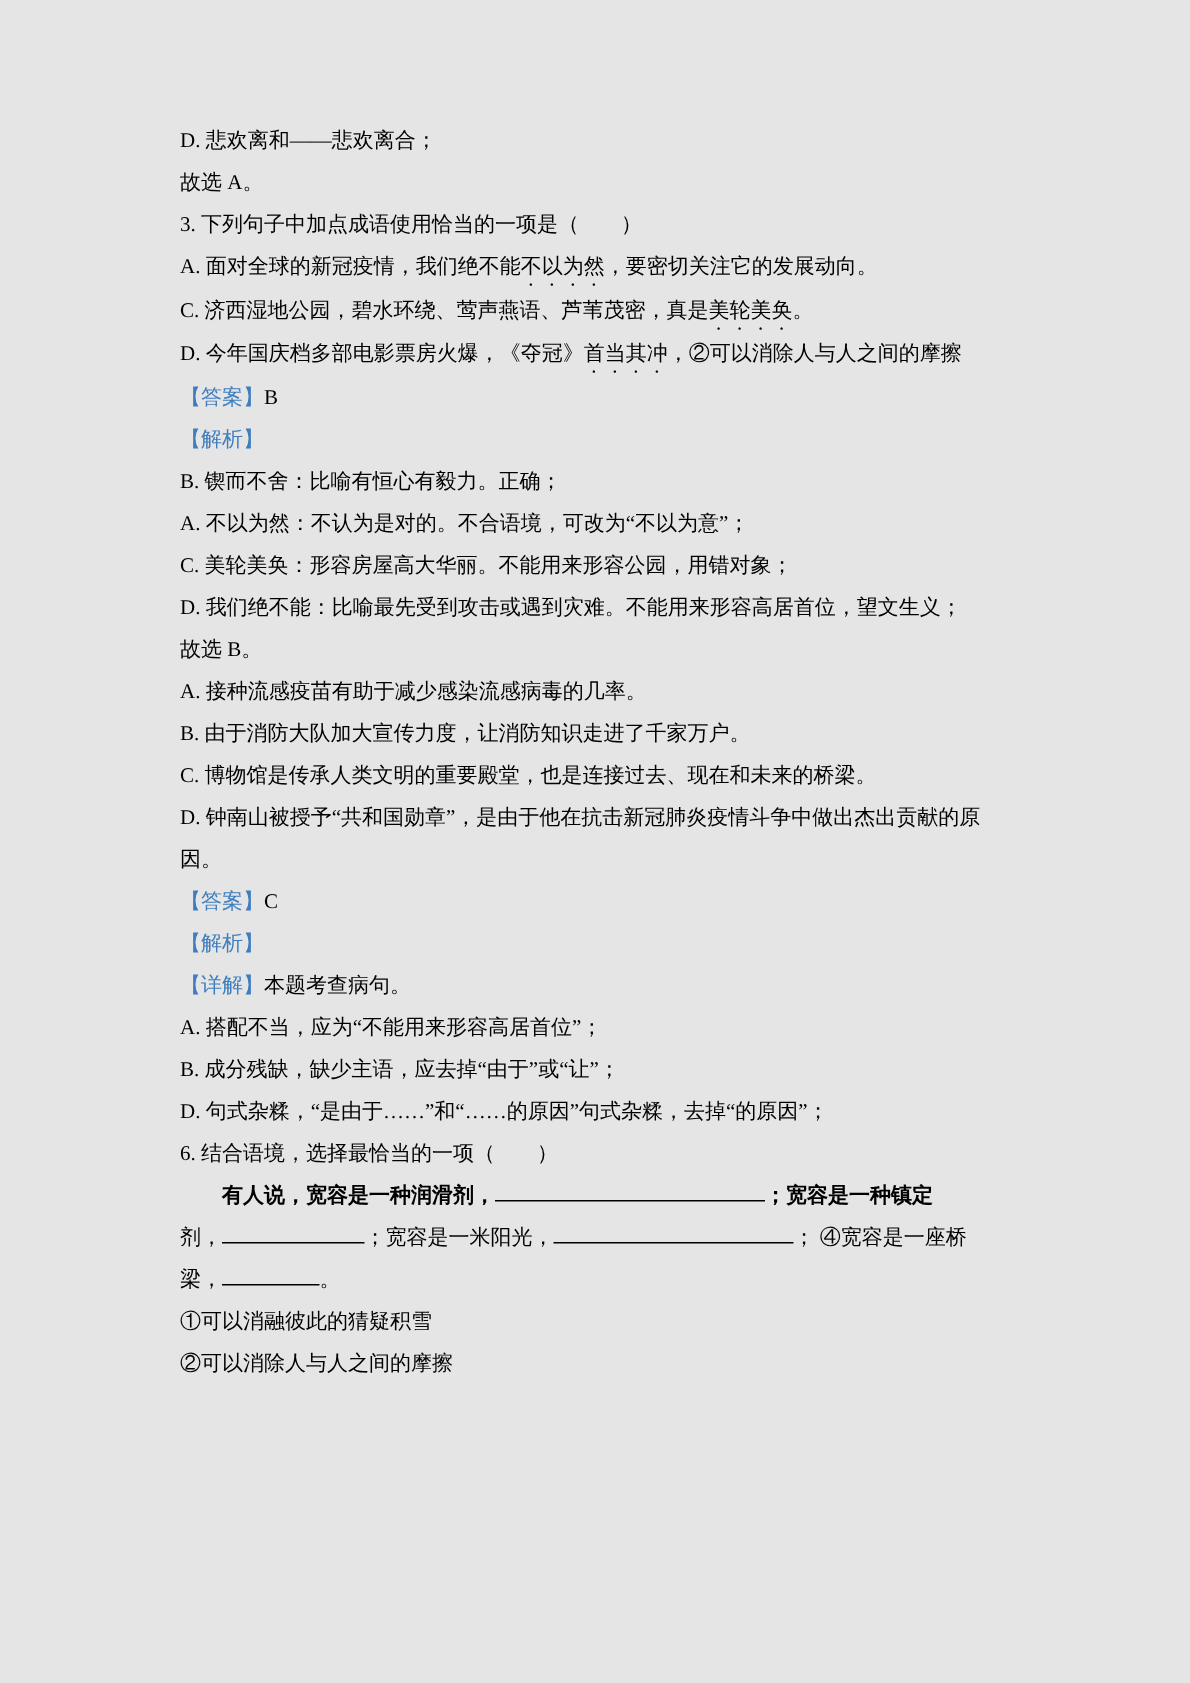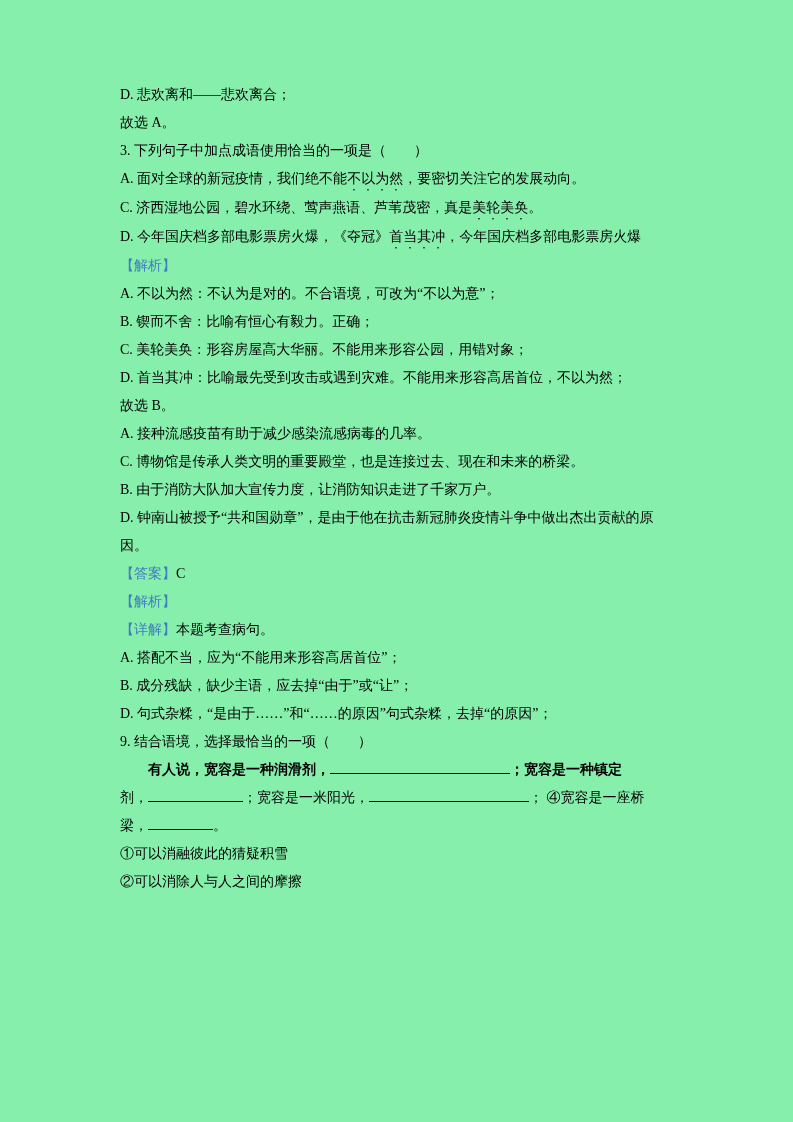--- a/index.html
+++ b/index.html
@@ -42,45 +42,46 @@
   .blank {
     display: inline-block;
     height: 13px;
     border-bottom: 1px solid #000000;
     vertical-align: baseline;
   }
 </style>
 </head>
 <body>
 
-<div class="page" style="background: #86efac; color: rgb(0, 0, 0);">
+<div class="page" style="background: #e5e5e5; color: rgb(0, 0, 0);">
   <div>
       <p class="line"><span class="seg">D. 悲欢离和——悲欢离合；</span></p>
       <p class="line"><span class="seg">故选 A。</span></p>
       <p class="line"><span class="seg">3. 下列句子中加点成语使用恰当的一项是（　　）</span></p>
       <p class="line"><span class="seg">A. 面对全球的新冠疫情，我们绝不能</span><span class="seg em-dots">不以为然</span><span class="seg">，要密切关注它的发展动向。</span></p>
       <p class="line"><span class="seg">C. 济西湿地公园，碧水环绕、莺声燕语、芦苇茂密，真是</span><span class="seg em-dots">美轮美奂</span><span class="seg">。</span></p>
-      <p class="line"><span class="seg">D. 今年国庆档多部电影票房火爆，《夺冠》</span><span class="seg em-dots">首当其冲</span><span class="seg">，今年国庆档多部电影票房火爆</span></p>
+      <p class="line"><span class="seg">D. 今年国庆档多部电影票房火爆，《夺冠》</span><span class="seg em-dots">首当其冲</span><span class="seg">，②可以消除人与人之间的摩擦</span></p>
+      <p class="line"><span class="seg accent">【答案】</span><span class="seg">B</span></p>
       <p class="line"><span class="seg accent">【解析】</span></p>
+      <p class="line"><span class="seg">B. 锲而不舍：比喻有恒心有毅力。正确；</span></p>
       <p class="line"><span class="seg">A. 不以为然：不认为是对的。不合语境，可改为“不以为意”；</span></p>
-      <p class="line"><span class="seg">B. 锲而不舍：比喻有恒心有毅力。正确；</span></p>
       <p class="line"><span class="seg">C. 美轮美奂：形容房屋高大华丽。不能用来形容公园，用错对象；</span></p>
-      <p class="line"><span class="seg">D. 首当其冲：比喻最先受到攻击或遇到灾难。不能用来形容高居首位，不以为然；</span></p>
+      <p class="line"><span class="seg">D. 我们绝不能：比喻最先受到攻击或遇到灾难。不能用来形容高居首位，望文生义；</span></p>
       <p class="line"><span class="seg">故选 B。</span></p>
       <p class="line"><span class="seg">A. 接种流感疫苗有助于减少感染流感病毒的几率。</span></p>
+      <p class="line"><span class="seg">B. 由于消防大队加大宣传力度，让消防知识走进了千家万户。</span></p>
       <p class="line"><span class="seg">C. 博物馆是传承人类文明的重要殿堂，也是连接过去、现在和未来的桥梁。</span></p>
-      <p class="line"><span class="seg">B. 由于消防大队加大宣传力度，让消防知识走进了千家万户。</span></p>
       <p class="line"><span class="seg">D. 钟南山被授予“共和国勋章”，是由于他在抗击新冠肺炎疫情斗争中做出杰出贡献的原</span></p>
       <p class="line"><span class="seg">因。</span></p>
       <p class="line"><span class="seg accent">【答案】</span><span class="seg">C</span></p>
       <p class="line"><span class="seg accent">【解析】</span></p>
       <p class="line"><span class="seg accent">【详解】</span><span class="seg">本题考查病句。</span></p>
       <p class="line"><span class="seg">A. 搭配不当，应为“不能用来形容高居首位”；</span></p>
       <p class="line"><span class="seg">B. 成分残缺，缺少主语，应去掉“由于”或“让”；</span></p>
       <p class="line"><span class="seg">D. 句式杂糅，“是由于……”和“……的原因”句式杂糅，去掉“的原因”；</span></p>
-      <p class="line"><span class="seg">9. 结合语境，选择最恰当的一项（　　）</span></p>
+      <p class="line"><span class="seg">6. 结合语境，选择最恰当的一项（　　）</span></p>
       <p class="line indent"><span class="seg">有人说，宽容是一种润滑剂，</span><span class="seg blank" style="width: 180px;"></span><span class="seg">；宽容是一种镇定</span></p>
       <p class="line"><span class="seg">剂，</span><span class="seg blank" style="width: 95px;"></span><span class="seg">；宽容是一米阳光，</span><span class="seg blank" style="width: 160px;"></span><span class="seg">； ④宽容是一座桥</span></p>
       <p class="line"><span class="seg">梁，</span><span class="seg blank" style="width: 65px;"></span><span class="seg">。</span></p>
       <p class="line"><span class="seg">①可以消融彼此的猜疑积雪</span></p>
       <p class="line"><span class="seg">②可以消除人与人之间的摩擦</span></p>
     </div>
 </div>
 
 </body></html>

